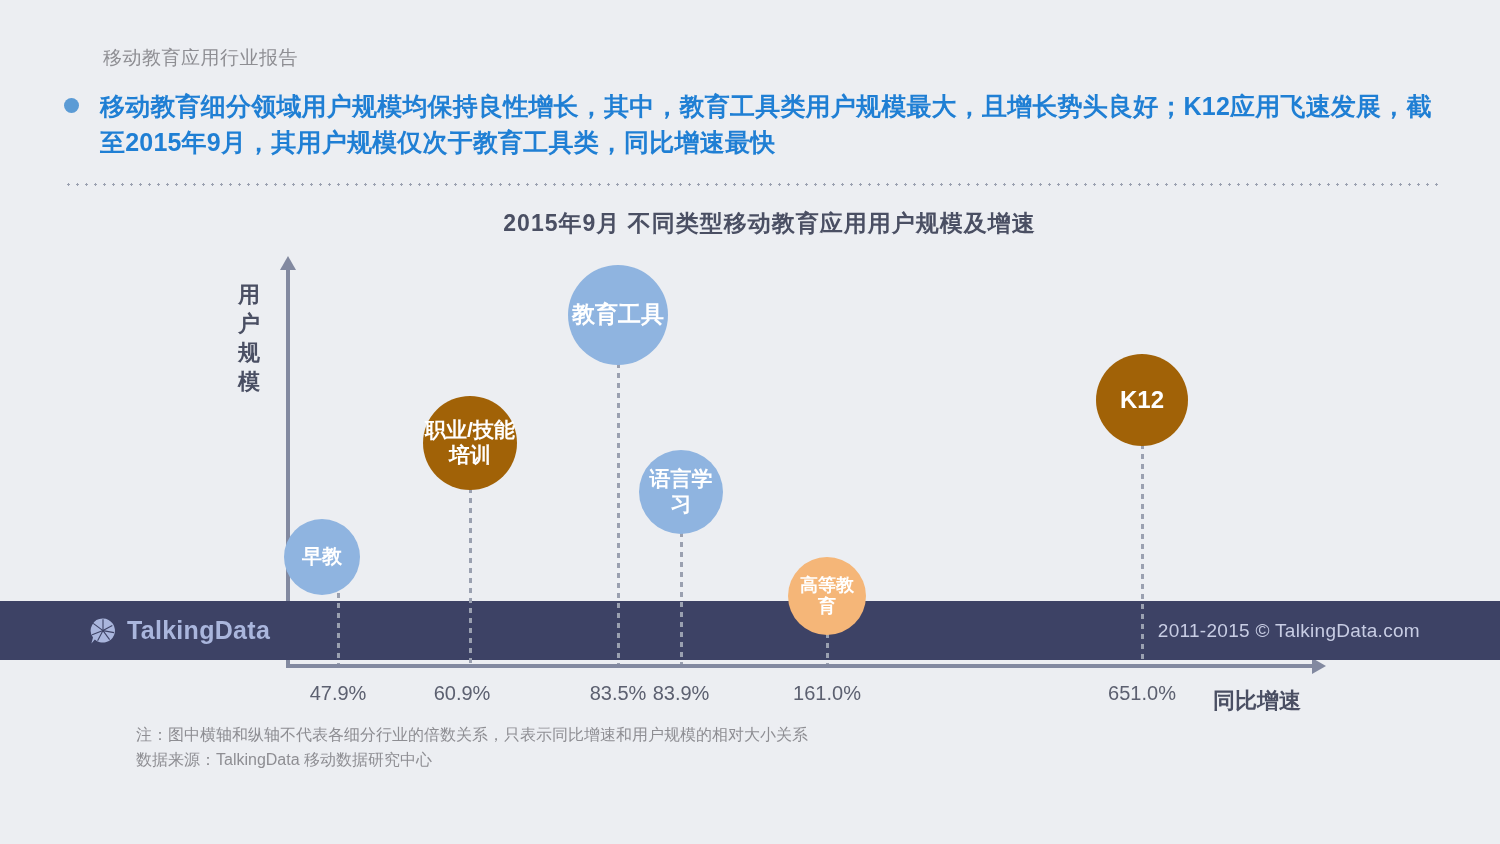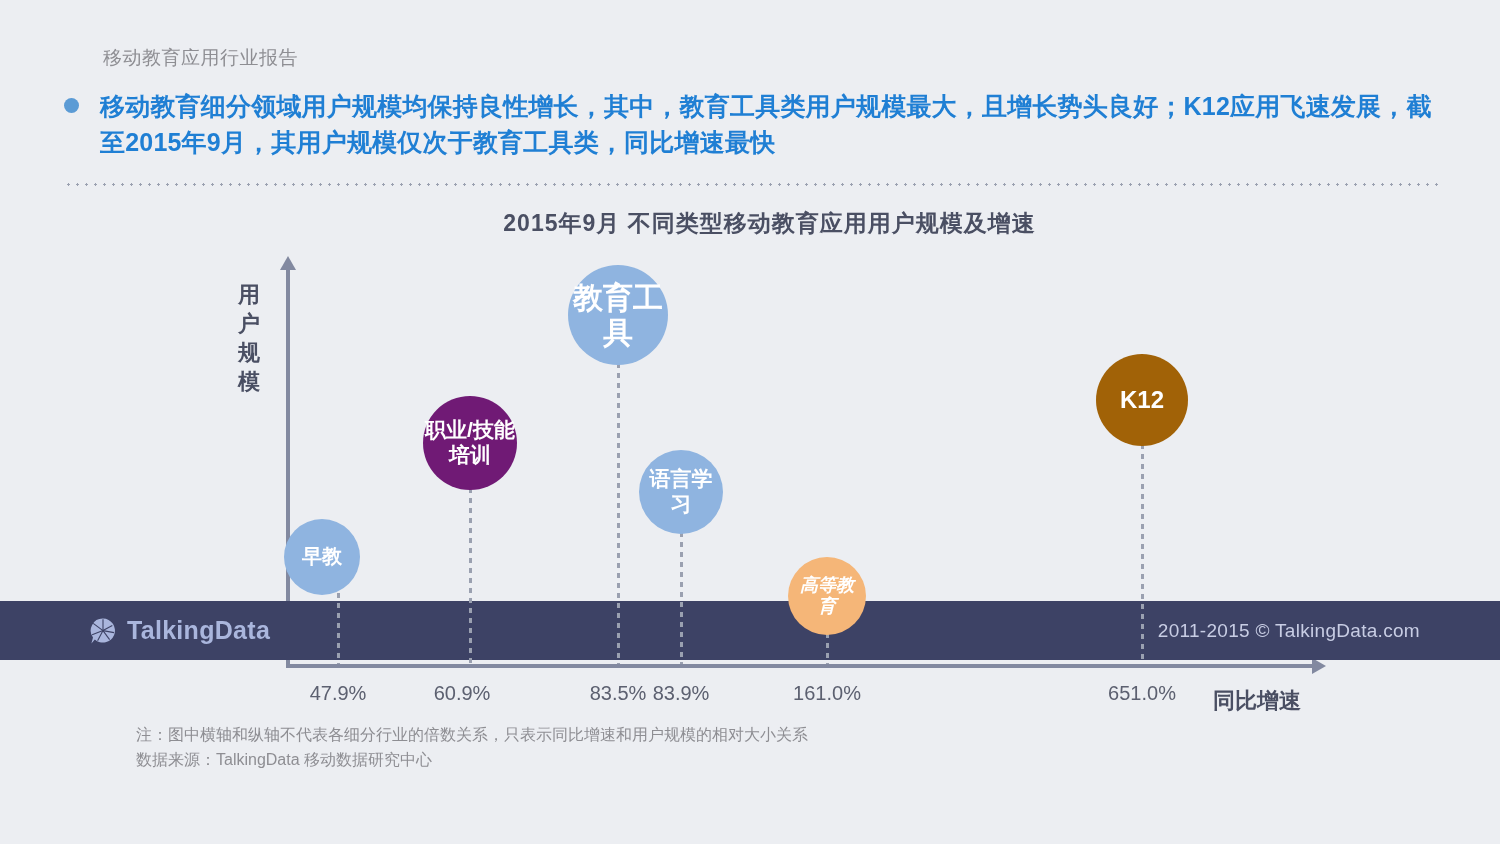--- a/index.html
+++ b/index.html
@@ -263,37 +263,37 @@
 
     <div class="x-axis-label">同比增速</div>
 
     <div id="plot-layer">
         <div class="stem" style="left: 337px; top: 593px; height: 71px;"></div>
         <div class="bubble" style="width: 76px; height: 76px; left: 284px; top: 519px; background: rgb(143, 180, 224); font-size: 20px;">
           <span style="display: block; padding: 0px 2px;">早教</span>
         </div>
         <div class="tick-label" style="left: 338px;">47.9%</div>
         <div class="stem" style="left: 469px; top: 488px; height: 176px;"></div>
-        <div class="bubble" style="width: 94px; height: 94px; left: 423px; top: 396px; background: #701a75; font-size: 21px;">
+        <div class="bubble" style="width: 94px; height: 94px; left: 423px; top: 396px; background: #a16207; font-size: 21px;">
           <span style="display: block; padding: 0px 2px;">职业/技能培训</span>
         </div>
         <div class="tick-label" style="left: 462px;">60.9%</div>
         <div class="stem" style="left: 617px; top: 363px; height: 301px;"></div>
-        <div class="bubble" style="width: 100px; height: 100px; left: 568px; top: 265px; background: rgb(143, 180, 224); font-size: 30px;">
+        <div class="bubble" style="width: 100px; height: 100px; left: 568px; top: 265px; background: rgb(143, 180, 224); font-size: 23px;">
           <span style="display: block; padding: 0px 2px;">教育工具</span>
         </div>
         <div class="tick-label" style="left: 618px;">83.5%</div>
         <div class="stem" style="left: 680px; top: 532px; height: 132px;"></div>
         <div class="bubble" style="width: 84px; height: 84px; left: 639px; top: 450px; background: rgb(143, 180, 224); font-size: 21px;">
           <span style="display: block; padding: 0px 2px;">语言学习</span>
         </div>
         <div class="tick-label" style="left: 681px;">83.9%</div>
         <div class="stem" style="left: 826px; top: 633px; height: 31px;"></div>
         <div class="bubble" style="width: 78px; height: 78px; left: 788px; top: 557px; background: rgb(245, 182, 120); font-size: 18px;">
-          <span style="display: block; padding: 0px 6px; font-style: italic;">高等教育</span>
+          <span style="display: block; padding: 0px 6px;">高等教育</span>
         </div>
         <div class="tick-label" style="left: 827px;">161.0%</div>
         <div class="stem" style="left: 1141px; top: 444px; height: 220px;"></div>
         <div class="bubble" style="width: 92px; height: 92px; left: 1096px; top: 354px; background: #a16207; font-size: 24px;">
           <span style="display: block; padding: 0px 2px;">K12</span>
         </div>
         <div class="tick-label" style="left: 1142px;">651.0%</div>
       </div>
   </div>
 

